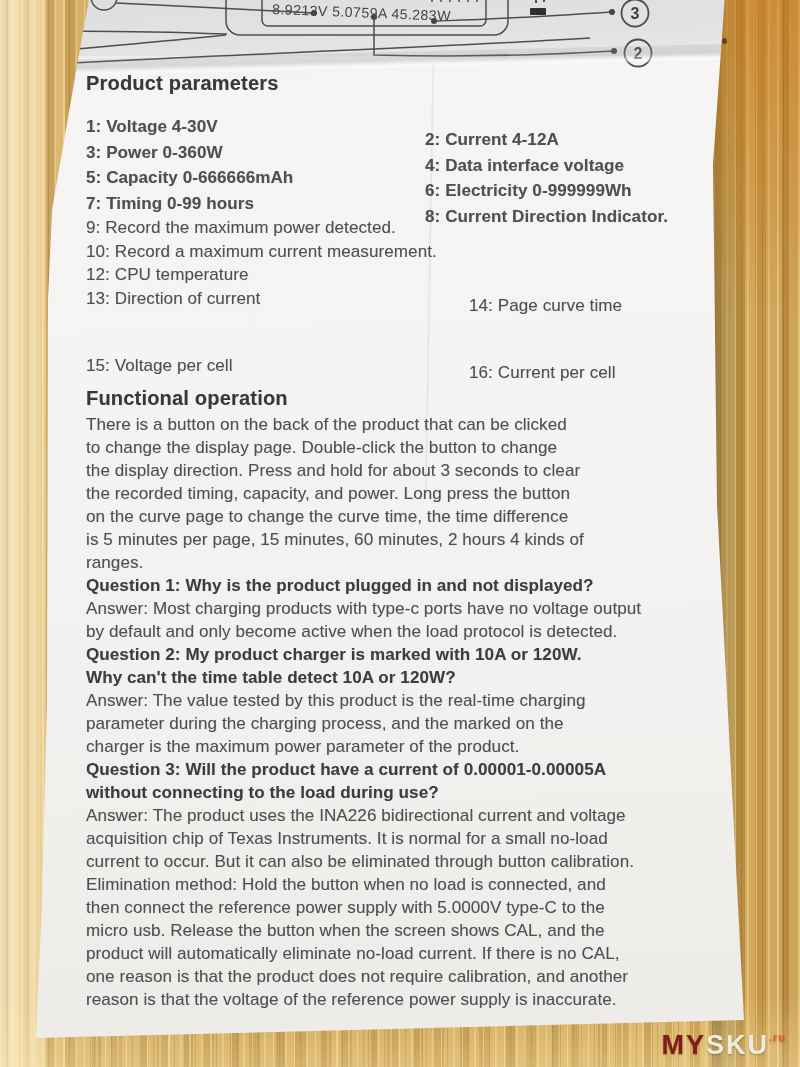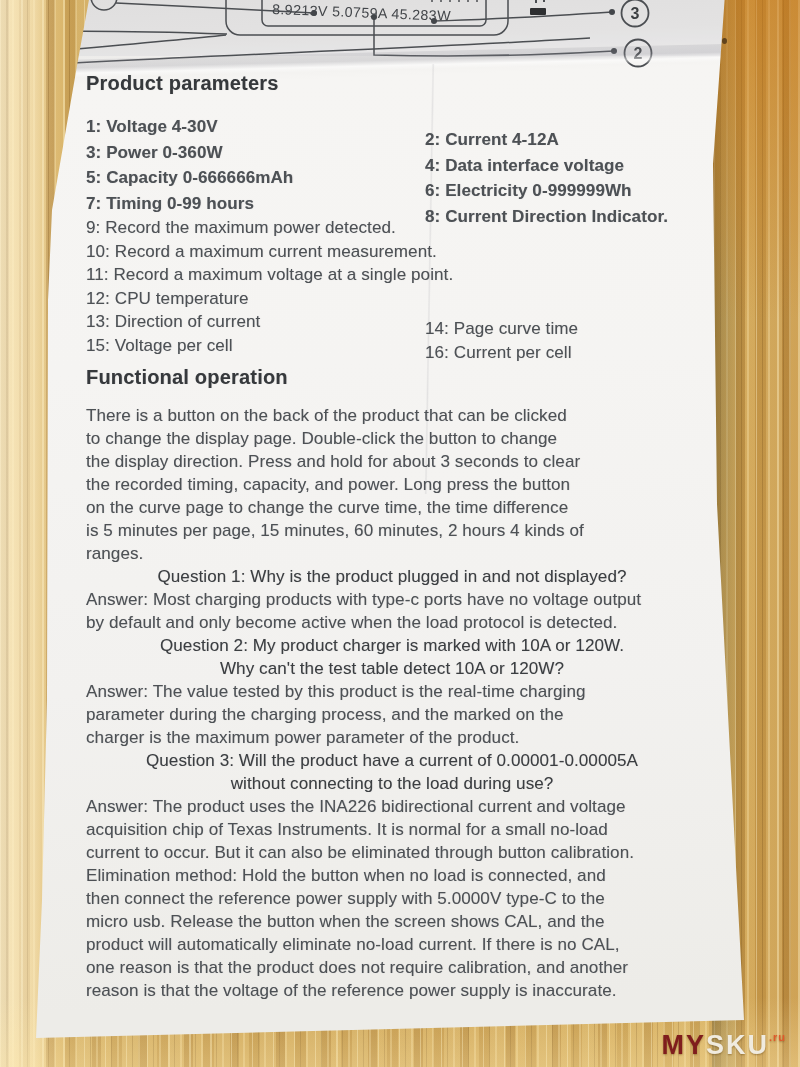--- a/index.html
+++ b/index.html
@@ -53,28 +53,28 @@
 
   .content{
     position:absolute;left:56px;top:76px;width:612px;
     color:#4d5155;font-size:17px;line-height:23.5px;letter-spacing:.1px;
     text-shadow:0.3px 0.4px 0.7px rgba(125,125,130,.45);
   }
   .h{font-size:20px;line-height:26px;font-weight:700;color:#36393c;letter-spacing:.2px;}
   .pgrid{display:grid;grid-template-columns:339px auto;margin-top:18px;font-weight:bold;}
   .pgrid .cell{line-height:25.5px;}
   .pgrid .r{transform:translateY(13px);}
-  .pgrid2{display:grid;grid-template-columns:339px auto;}
+  .pgrid2{display:grid;grid-template-columns:339px auto;gap:44px;}
   .pgrid2 .cell{line-height:23.5px;}
   .pgrid2 .r{transform:translateY(7px);}
   .rows div{line-height:23.5px;}
   .h2{margin-top:8px;line-height:25px;}
-  .para{margin-top:14px;line-height:23px;white-space:pre-line;}
+  .para{margin-top:2px;line-height:23px;white-space:pre-line;}
   .h3{margin-top:6px;line-height:26px;}
-  .q{font-weight:400;color:#3b3e41;line-height:23px;white-space:pre-line;text-align:center;}
+  .q{font-weight:700;color:#3b3e41;line-height:23px;white-space:pre-line;}
   .a{line-height:23px;white-space:pre-line;}
 
   .watermark{
     position:absolute;right:14px;bottom:6px;z-index:9;
     font-weight:700;font-size:27px;letter-spacing:2px;
     text-shadow:0 1px 2px rgba(90,60,10,.45);
     font-family:"Liberation Sans","DejaVu Sans",sans-serif;
   }
   .wm-y{color:#7f1d1d;}
   .wm-w{color:#f0ebdf;}
@@ -136,21 +136,20 @@
       <div class="cell r">4: Data interface voltage</div>
       <div class="cell">5: Capacity 0-666666mAh</div>
       <div class="cell r">6: Electricity 0-999999Wh</div>
       <div class="cell">7: Timing 0-99 hours</div>
       <div class="cell r">8: Current Direction Indicator.</div>
     </div>
 
     <div class="rows">
       <div>9: Record the maximum power detected.</div>
       <div>10: Record a maximum current measurement.</div>
-      <div>11: Record a maximum voltage at a single point.</div>
       <div>12: CPU temperature</div>
     </div>
 
     <div class="pgrid2">
       <div class="cell">13: Direction of current</div>
       <div class="cell r">14: Page curve time</div>
       <div class="cell">15: Voltage per cell</div>
       <div class="cell r">16: Current per cell</div>
     </div>
 
@@ -161,21 +160,21 @@
 the recorded timing, capacity, and power. Long press the button
 on the curve page to change the curve time, the time difference
 is 5 minutes per page, 15 minutes, 60 minutes, 2 hours 4 kinds of
 ranges.</div>
 
 
     <div class="q">Question 1: Why is the product plugged in and not displayed?</div>
     <div class="a">Answer: Most charging products with type-c ports have no voltage output
 by default and only become active when the load protocol is detected.</div>
     <div class="q">Question 2: My product charger is marked with 10A or 120W.
-Why can't the test table detect 10A or 120W?</div>
+Why can't the time table detect 10A or 120W?</div>
     <div class="a">Answer: The value tested by this product is the real-time charging
 parameter during the charging process, and the marked on the
 charger is the maximum power parameter of the product.</div>
     <div class="q">Question 3: Will the product have a current of 0.00001-0.00005A
 without connecting to the load during use?</div>
     <div class="a">Answer: The product uses the INA226 bidirectional current and voltage
 acquisition chip of Texas Instruments. It is normal for a small no-load
 current to occur. But it can also be eliminated through button calibration.
 Elimination method: Hold the button when no load is connected, and
 then connect the reference power supply with 5.0000V type-C to the

